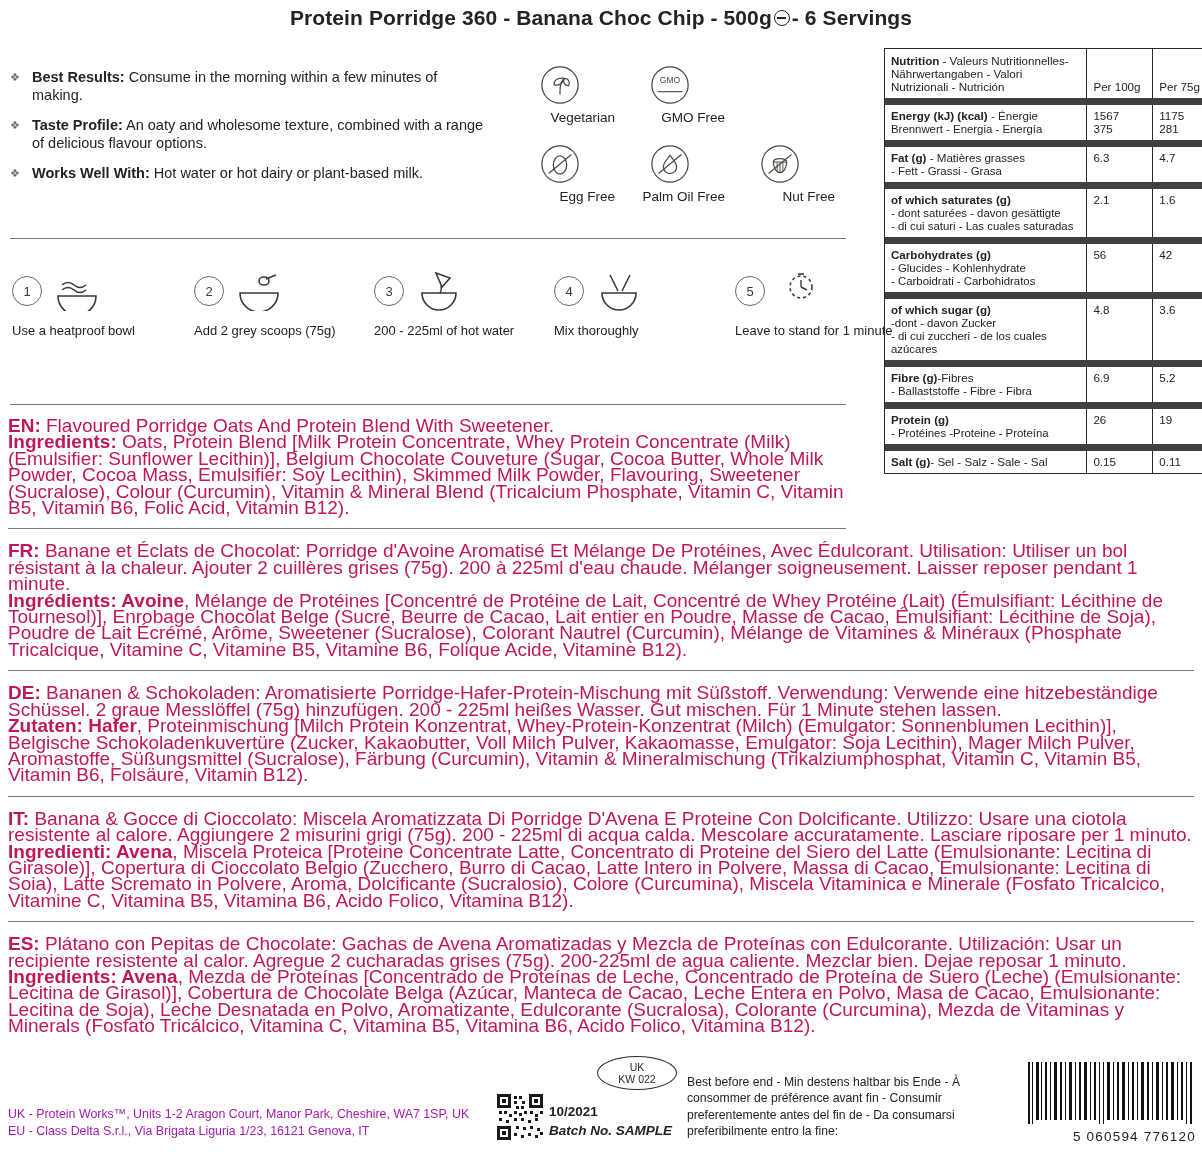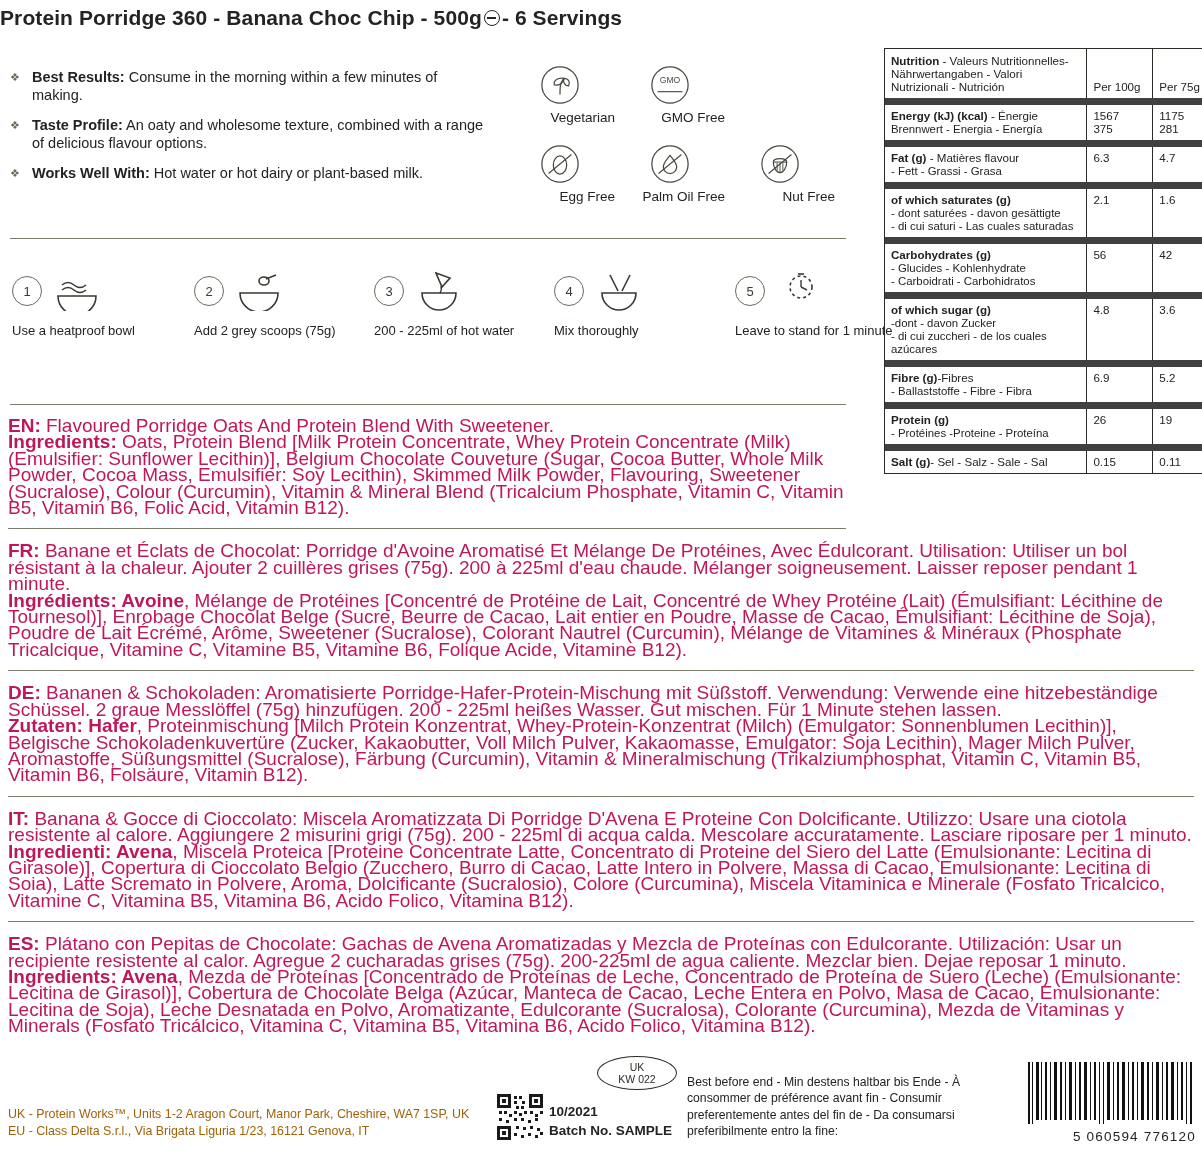--- a/index.html
+++ b/index.html
@@ -9,20 +9,21 @@
     color:#2b2b26;
     font-family:"Liberation Sans", sans-serif;
     position:relative;
     overflow:hidden;
   }
   .page{position:relative;width:1202px;height:1162px;}
 
   
   .title{
     position:absolute;left:0;top:6px;width:1202px;
+    text-align:center;
     font-size:21px;font-weight:bold;letter-spacing:.1px;
     color:#232323;
   }
   .title .e-mark{
     display:inline-block;width:14px;height:14px;border:1.6px solid #232323;
     border-radius:50%;position:relative;vertical-align:-1px;margin:0 2px;
   }
   .title .e-mark:after{
     content:"";position:absolute;left:2px;top:6px;width:9px;height:1.6px;background:#232323;
   }
@@ -81,25 +82,25 @@
   .nutri tr.brd td{border-top:7px solid #404040;}
   .nutri .lbl{width:205px;}
   .nutri .col{width:58px;text-align:left;border-left:1px solid #2b2b26;}
   .nutri b{font-weight:bold;}
   .nutri .head td{padding-top:5px;}
   .nutri .sub{font-size:11.4px;}
   .tallpad{padding-bottom:10px;}
 
   
   .footer{position:absolute;left:0;bottom:0;width:1202px;height:110px;}
-  .addr{position:absolute;left:8px;bottom:22px;font-size:12.4px;line-height:17px;color:#a16207;}
+  .addr{position:absolute;left:8px;bottom:22px;font-size:12.4px;line-height:17px;color:#a21caf;}
   .qr{position:absolute;left:497px;bottom:22px;width:46px;height:46px;}
   .batch{position:absolute;left:549px;bottom:22px;font-size:13.5px;line-height:19px;color:#232323;}
   .batch .d{font-weight:bold;}
-  .batch .bn{font-weight:bold;}
+  .batch .bn{font-weight:bold;font-style:italic;}
   .ukmark{
     position:absolute;left:597px;bottom:72px;width:80px;height:34px;
     border:1.3px solid #2b2b26;border-radius:50%;
     text-align:center;font-size:10.5px;line-height:12px;padding-top:4px;box-sizing:border-box;
   }
   .bbe{position:absolute;left:687px;bottom:22px;width:330px;font-size:12.2px;line-height:16.6px;color:#232323;}
   .barcode{position:absolute;right:8px;bottom:38px;width:168px;height:62px;}
   .barnum{position:absolute;right:6px;bottom:18px;font-size:13.5px;letter-spacing:1.2px;color:#232323;}
 </style>
 </head>
@@ -334,21 +335,21 @@
         <td class="col">
           <span>1567</span><br><span>375</span>
         </td>
         <td class="col">
           <span>1175</span><br><span>281</span>
         </td>
       </tr>
 
       <tr class="brd">
         <td class="lbl">
-          <b>Fat (g)</b><span> - Matières flavour</span><br>
+          <b>Fat (g)</b><span> - Matières grasses</span><br>
           <span class="sub">- Fett - Grassi - Grasa</span>
         </td>
         <td class="col">6.3</td>
         <td class="col">4.7</td>
       </tr>
 
       <tr class="brd">
         <td class="lbl tallpad">
           <b>of which saturates (g)</b><br>
           <span class="sub">- dont saturées - davon gesättigte</span><br>

